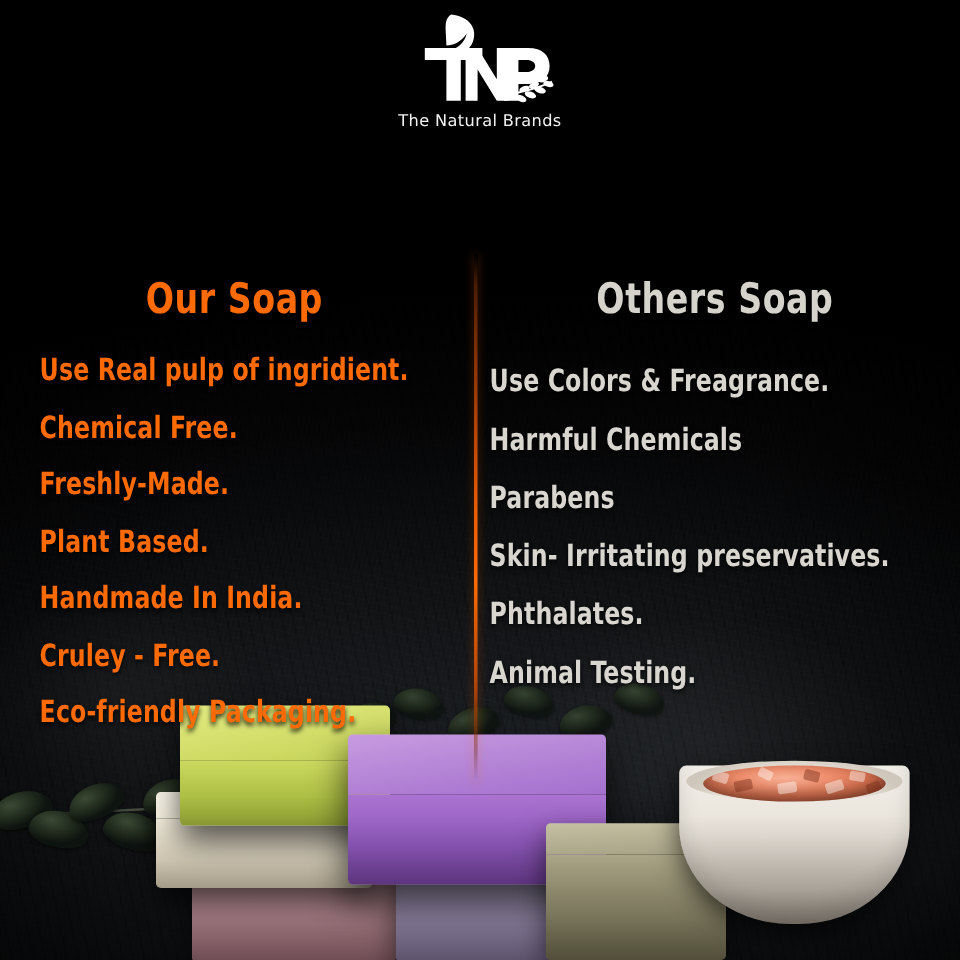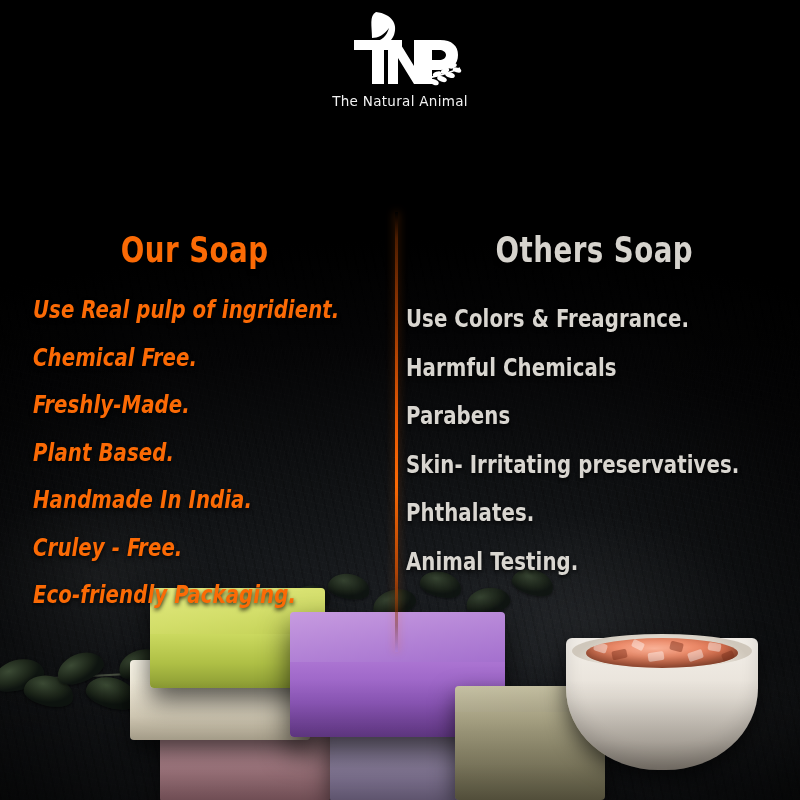--- a/index.html
+++ b/index.html
@@ -120,21 +120,21 @@
     font-family:"DejaVu Sans Condensed","Liberation Sans",sans-serif;
     font-weight:700;
     font-size:25.5px;
     line-height:1;
     letter-spacing:.1px;
     transform:scaleX(.86);
     transform-origin:left center;
     white-space:nowrap;
     text-shadow:0 2px 5px rgba(0,0,0,.85);
   }
-  .col-left  .col-list { padding-left:33px;font-style:italic; }
+  .col-left  .col-list { padding-left:33px; }
   .col-left  .col-list li { color:#fb6a05; margin-bottom:22px; }
   .col-right .col-list { padding-left:17px;margin-top:36px; }
   .col-right .col-list li { color:#d9d6d0; margin-bottom:23px; }
 
   
   .divider {
     position:absolute; left:395px; top:212px; width:3px; height:440px;
     z-index:4;
     background:linear-gradient(180deg,
       rgba(120,45,0,0) 0%, rgba(140,52,0,.55) 6%, rgba(176,64,0,.8) 22%,
@@ -216,21 +216,21 @@
 
       <path d="M92 70 C100 68 112 66 124 60" stroke="#ffffff" stroke-width="1.6" fill="none"></path>
       <ellipse cx="98" cy="74" rx="5" ry="2.6" fill="#ffffff" transform="rotate(24 98 74)"></ellipse>
       <ellipse cx="106" cy="71" rx="5" ry="2.6" fill="#ffffff" transform="rotate(20 106 71)"></ellipse>
       <ellipse cx="114" cy="67" rx="5" ry="2.6" fill="#ffffff" transform="rotate(18 114 67)"></ellipse>
       <ellipse cx="121" cy="62" rx="4.4" ry="2.4" fill="#ffffff" transform="rotate(16 121 62)"></ellipse>
       <ellipse cx="101" cy="66" rx="4.4" ry="2.3" fill="#ffffff" transform="rotate(-20 101 66)"></ellipse>
       <ellipse cx="109" cy="63" rx="4.4" ry="2.3" fill="#ffffff" transform="rotate(-22 109 63)"></ellipse>
       <ellipse cx="117" cy="58" rx="4" ry="2.2" fill="#ffffff" transform="rotate(-24 117 58)"></ellipse>
     </svg>
-    <div class="logo-tagline">The Natural Animal</div>
+    <div class="logo-tagline">The Natural Brands</div>
   </div>
 
 
   <div class="divider"></div>
 
   <div class="columns">
 
     <div class="col col-left">
       <div class="col-head">Our Soap</div>
       <ul class="col-list">

